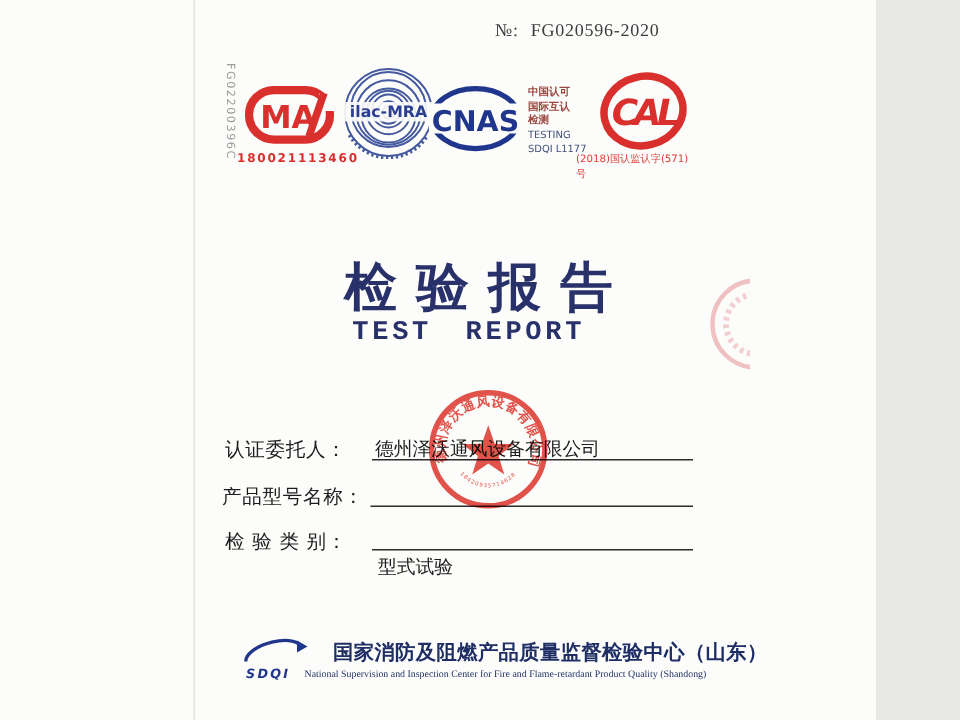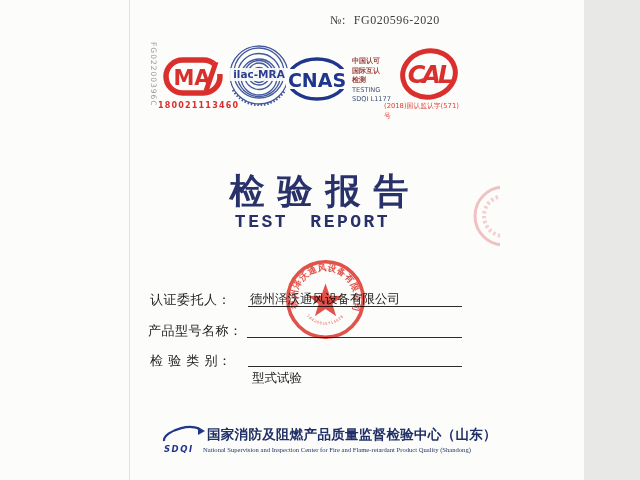--- a/index.html
+++ b/index.html
@@ -32,21 +32,21 @@
   .lbl1{left:150px;top:291px;} .val1{left:250px;top:291px;font-size:12.5px;}
   .ul1{left:248px;top:306px;width:214px;}
   .lbl2{left:148px;top:322px;} .val2{left:250px;top:322px;}
   .ul2{left:247px;top:337px;width:215px;}
   .lbl3{left:150px;top:352px;} .val3{left:252px;top:352px;font-size:12.5px;margin-top:18px;}
   .ul3{left:248px;top:366px;width:214px;}
 
   .stamp-main{left:282px;top:256px;width:87px;height:87px;opacity:.85;mix-blend-mode:multiply;}
   .stamp-side{left:468px;top:183px;width:32px;height:66px;opacity:.7;}
 
-  .footer-zh{left:207px;top:426px;font-size:13.5px;font-weight:bold;color:#1f2f66;letter-spacing:.3px;}
+  .footer-zh{left:222px;top:426px;font-size:13.5px;font-weight:bold;color:#1f2f66;letter-spacing:.3px;}
   .footer-en{left:203px;top:446px;font-family:"Liberation Serif",serif;font-size:6.6px;color:#233468;}
   .sdqi{left:160px;top:424px;}
 </style>
 </head>
 <body>
 
 <div class="canvas">
 
   <div class="abs page-edge"></div>
 

